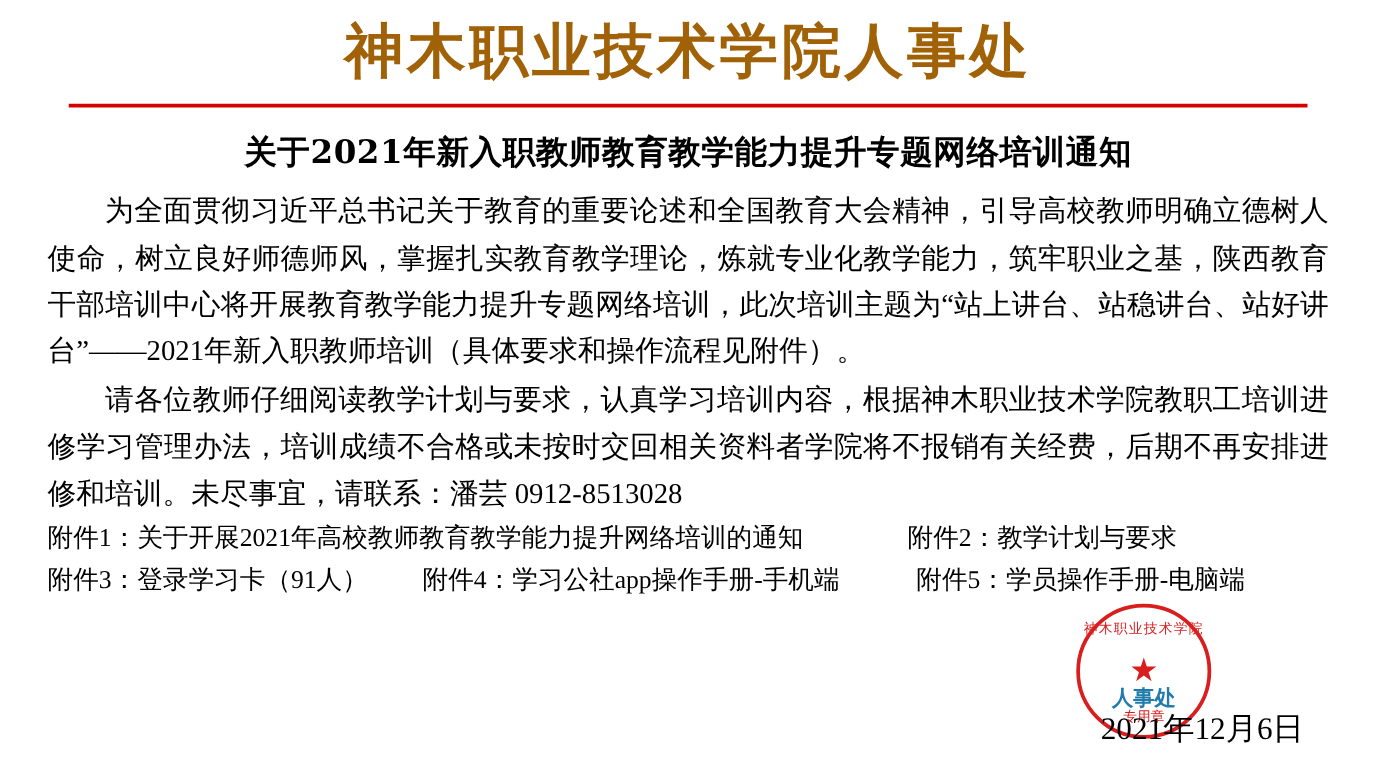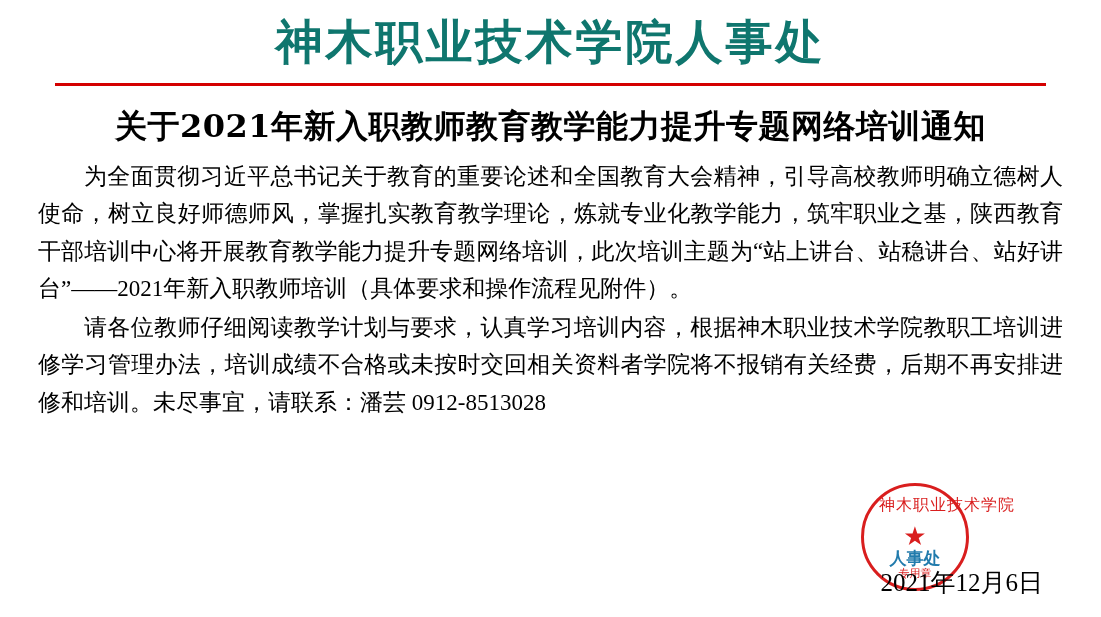--- a/index.html
+++ b/index.html
@@ -24,38 +24,38 @@
   }
 
   
   .letterhead {
     text-align: center;
     padding-top: 14px;
   }
   .letterhead-title {
     font-family: "DejaVu Serif", "Liberation Serif", serif;
     font-weight: bold;
-    color: #0f766e;
+    color: #a16207;
     font-size: 47px;
     letter-spacing: 3px;
     line-height: 1.18;
     white-space: nowrap;
   }
   .red-rule {
     margin: 14px 55px 0 55px;
     height: 3px;
     background: #d40000;
   }
 
   
   .doc-title {
     text-align: center;
     font-family: "DejaVu Serif", "Liberation Serif", serif;
     font-weight: bold;
-    font-size: 32px;
+    font-size: 26px;
     letter-spacing: 0.5px;
     margin: 20px 40px 10px 40px;
     line-height: 1.3;
     white-space: nowrap;
   }
 
   
   .body-wrap {
     margin: 0 38px;
     font-size: 23px;
@@ -117,26 +117,25 @@
     transform: translate(-50%, -50%);
     font-size: 26px;
     color: #d40000;
     line-height: 1;
   }
   .seal-org {
     position: absolute;
     left: 50%;
     top: 9px;
     transform: translateX(-50%);
-    font-size: 16px;
+    font-size: 11px;
     color: #d40000;
     letter-spacing: 1px;
     white-space: nowrap;
     font-family: Liberation Sans, sans-serif;
-    margin-left: 32px;
   }
   .seal-dept {
     position: absolute;
     left: 50%;
     bottom: 18px;
     transform: translateX(-50%);
     font-size: 17px;
     color: #0369a1;
     font-weight: bold;
     white-space: nowrap;
@@ -170,20 +169,31 @@
   </div>
   <div class="red-rule"></div>
 
   <div class="doc-title">关于2021年新入职教师教育教学能力提升专题网络培训通知</div>
 
   <div class="body-wrap">
     <p class="para">为全面贯彻习近平总书记关于教育的重要论述和全国教育大会精神，引导高校教师明确立德树人使命，树立良好师德师风，掌握扎实教育教学理论，炼就专业化教学能力，筑牢职业之基，陕西教育干部培训中心将开展教育教学能力提升专题网络培训，此次培训主题为“站上讲台、站稳讲台、站好讲台”——2021年新入职教师培训（具体要求和操作流程见附件）。</p>
     <p class="para">请各位教师仔细阅读教学计划与要求，认真学习培训内容，根据神木职业技术学院教职工培训进修学习管理办法，培训成绩不合格或未按时交回相关资料者学院将不报销有关经费，后期不再安排进修和培训。未尽事宜，请联系：潘芸 0912-8513028</p>
   </div>
 
+  <div class="attach-block">
+    <div class="attach-row">
+      <span class="a1">附件1：关于开展2021年高校教师教育教学能力提升网络培训的通知</span>
+      <span class="a2">附件2：教学计划与要求</span>
+    </div>
+    <div class="attach-row">
+      <span class="a3">附件3：登录学习卡（91人）</span>
+      <span class="a4">附件4：学习公社app操作手册-手机端</span>
+      <span>附件5：学员操作手册-电脑端</span>
+    </div>
+  </div>
 
   <div class="footer-area">
     <div class="seal">
       <div class="seal-inner-text">
         <div class="seal-org">神木职业技术学院</div>
         <div class="seal-star">★</div>
         <div class="seal-dept">人事处</div>
         <div class="seal-sub">专用章</div>
       </div>
     </div>

